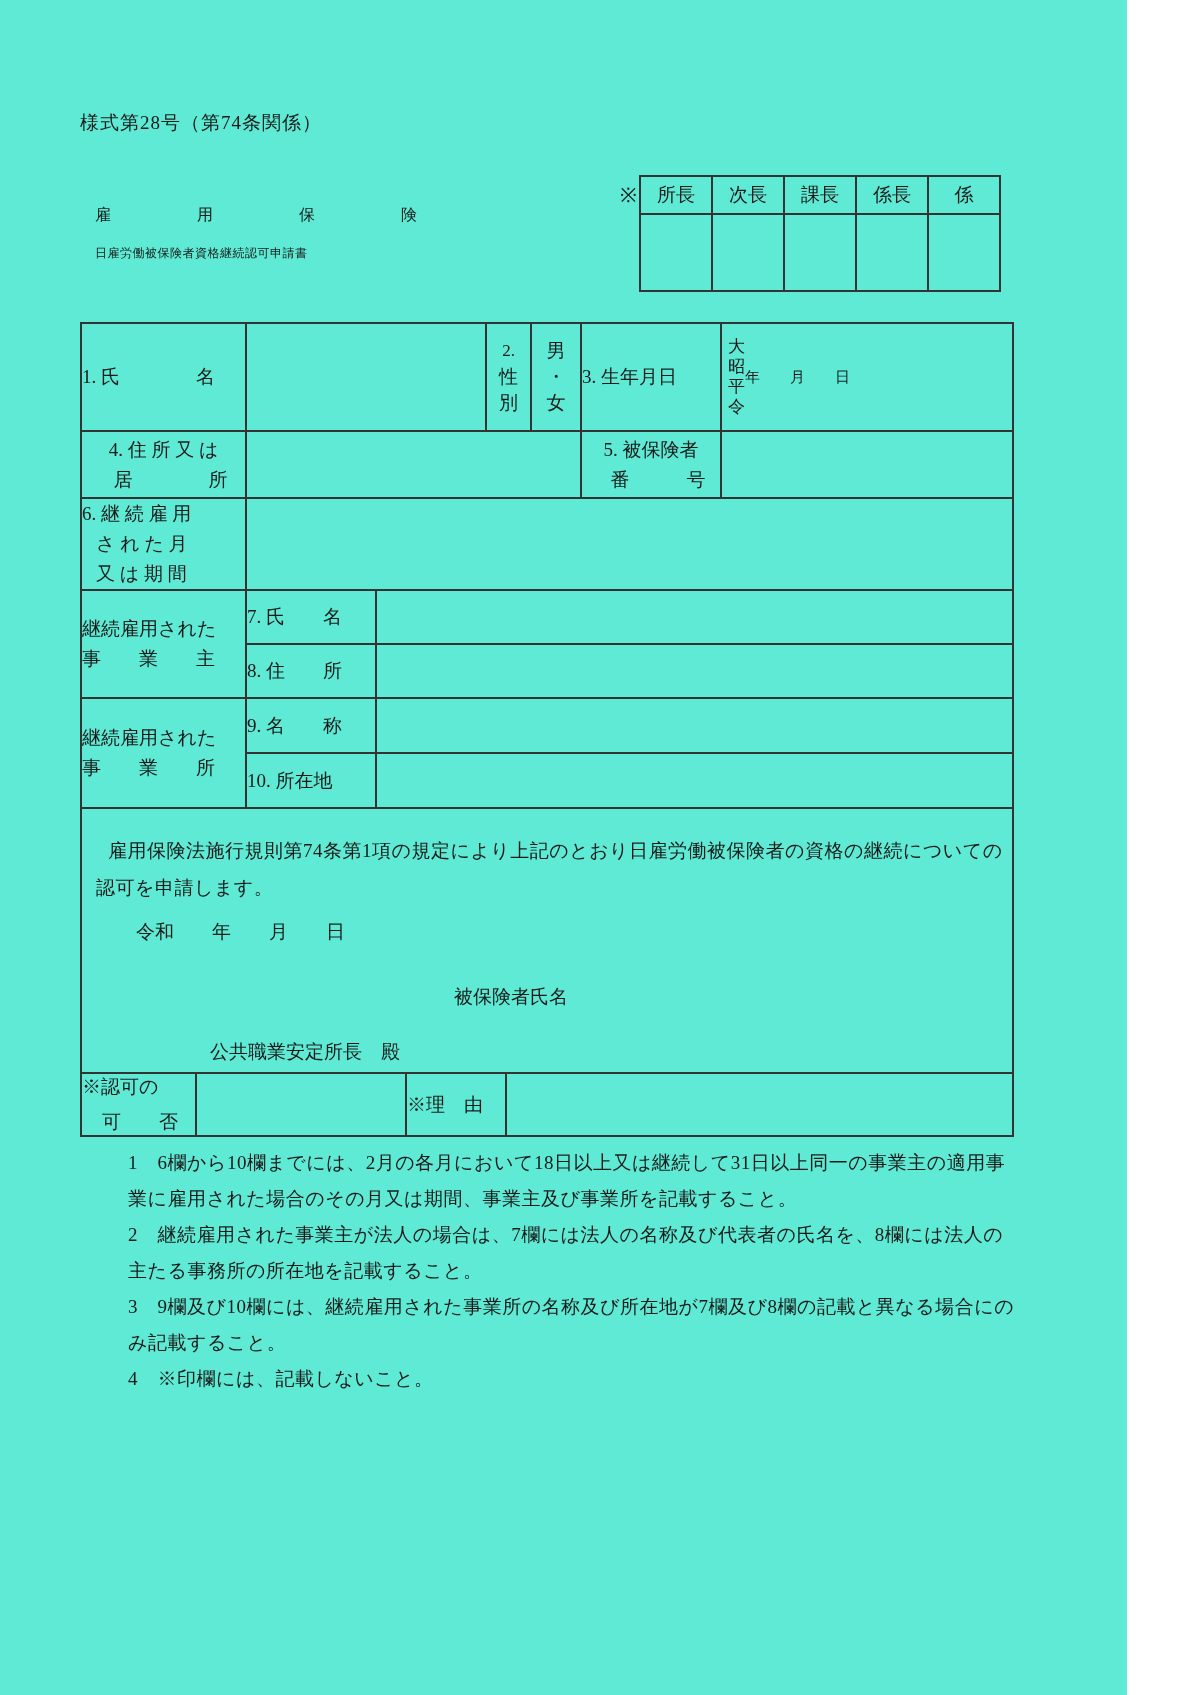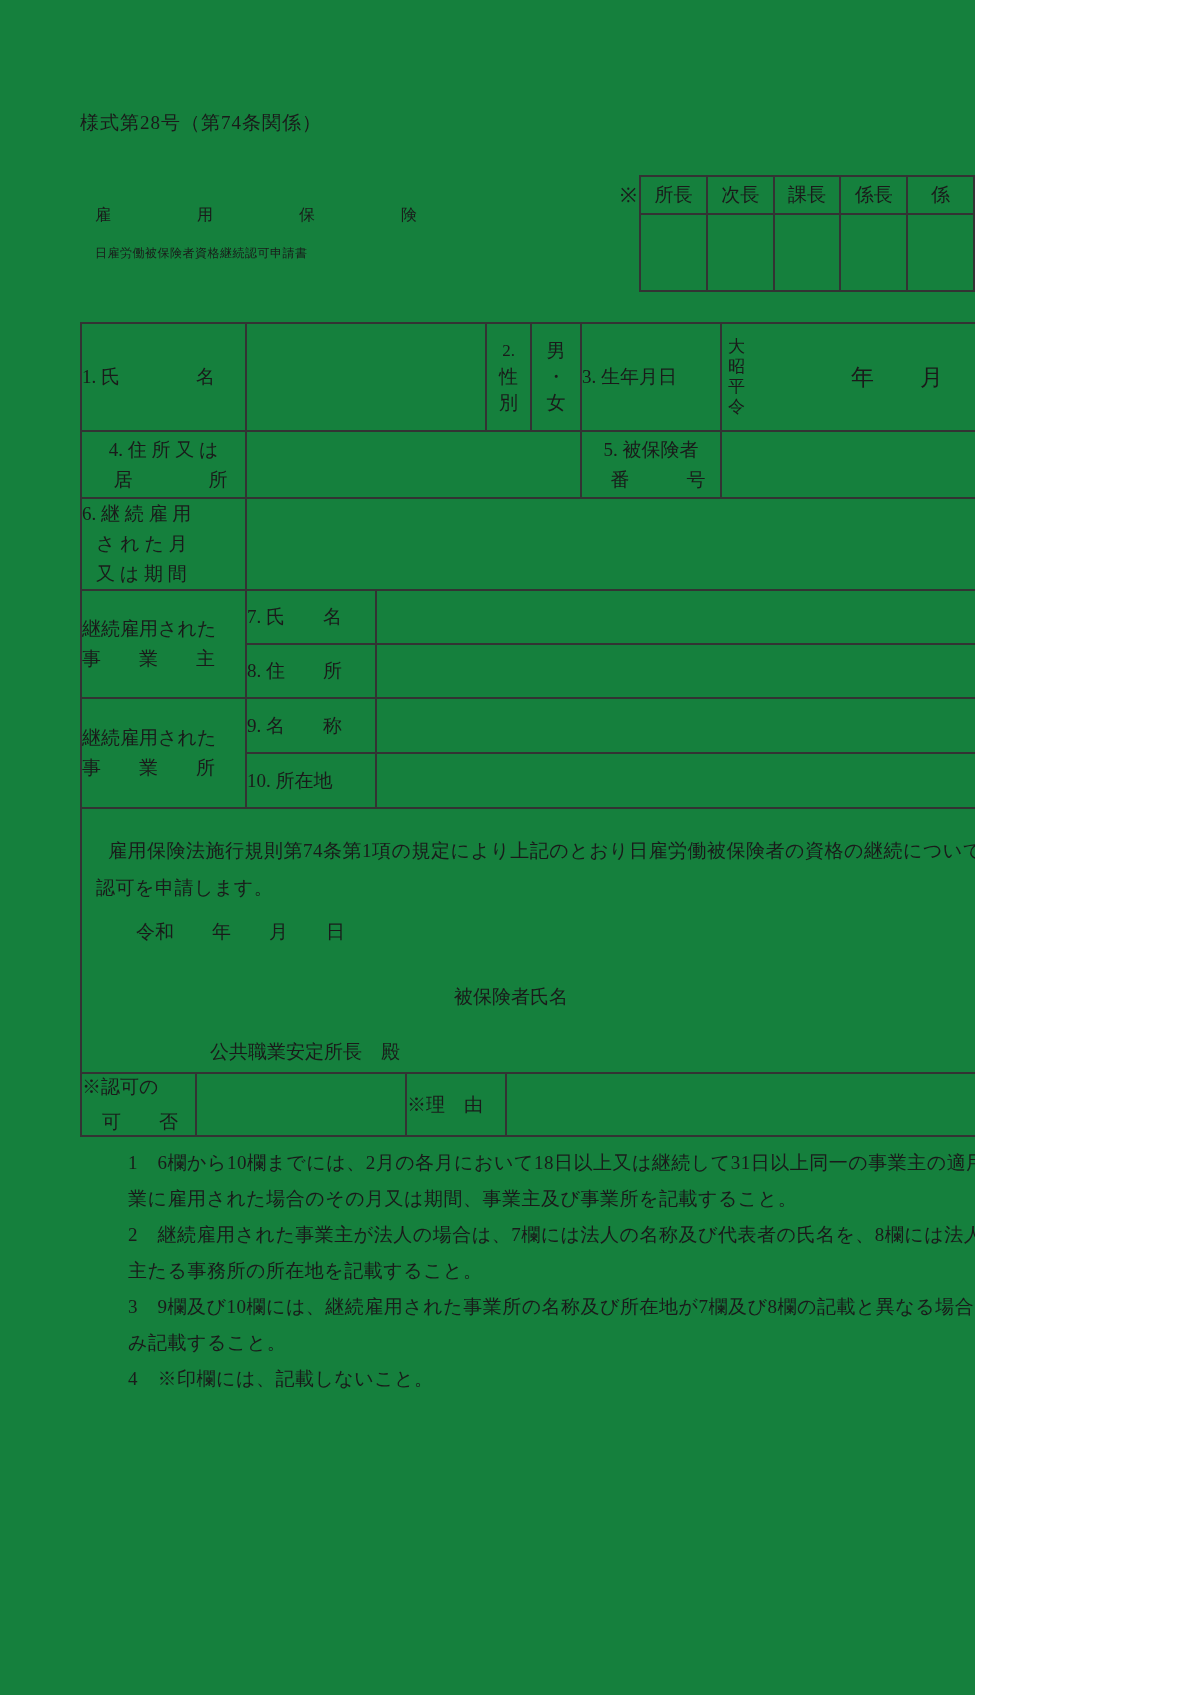--- a/index.html
+++ b/index.html
@@ -1,21 +1,21 @@
 <!DOCTYPE html>
 <html><head>
 <meta charset="utf-8">
 <style>
   * { box-sizing: border-box; margin: 0; padding: 0; }
   html, body { margin: 0; background: #ffffff; }
   .page {
     position: relative;
-    width: 975px;
+    width: 1127px;
     height: 1695px;
-    background: #15803d;
+    background: #5eead4;
     color: #1a1a1a;
     font-family: "Liberation Serif", "DejaVu Serif", serif;
     font-size: 19px;
     overflow: hidden;
   }
 
   .form-number {
     position: absolute;
     left: 80px;
     top: 110px;
@@ -97,21 +97,21 @@
   .sexnum { font-size: 17px; }
 
   .era-wrap { display: flex; align-items: center; height: 104px; }
   .era-col {
     display: flex;
     flex-direction: column;
     font-size: 17px;
     line-height: 20px;
     padding-left: 6px;
   }
-  .ymd { flex: 1; text-align: right; font-size: 23px; }
+  .ymd { flex: 1; text-align: left; font-size: 15px; }
 
   .decl-cell { vertical-align: top; }
   .decl-body {
     margin: 15px 8px 0 14px;
     text-indent: 12px;
     line-height: 37px;
     letter-spacing: 0.5px;
   }
   .decl-date { margin: 12px 0 0 54px; line-height: 27px; }
   .decl-name { margin: 38px 0 0 372px; line-height: 27px; }

